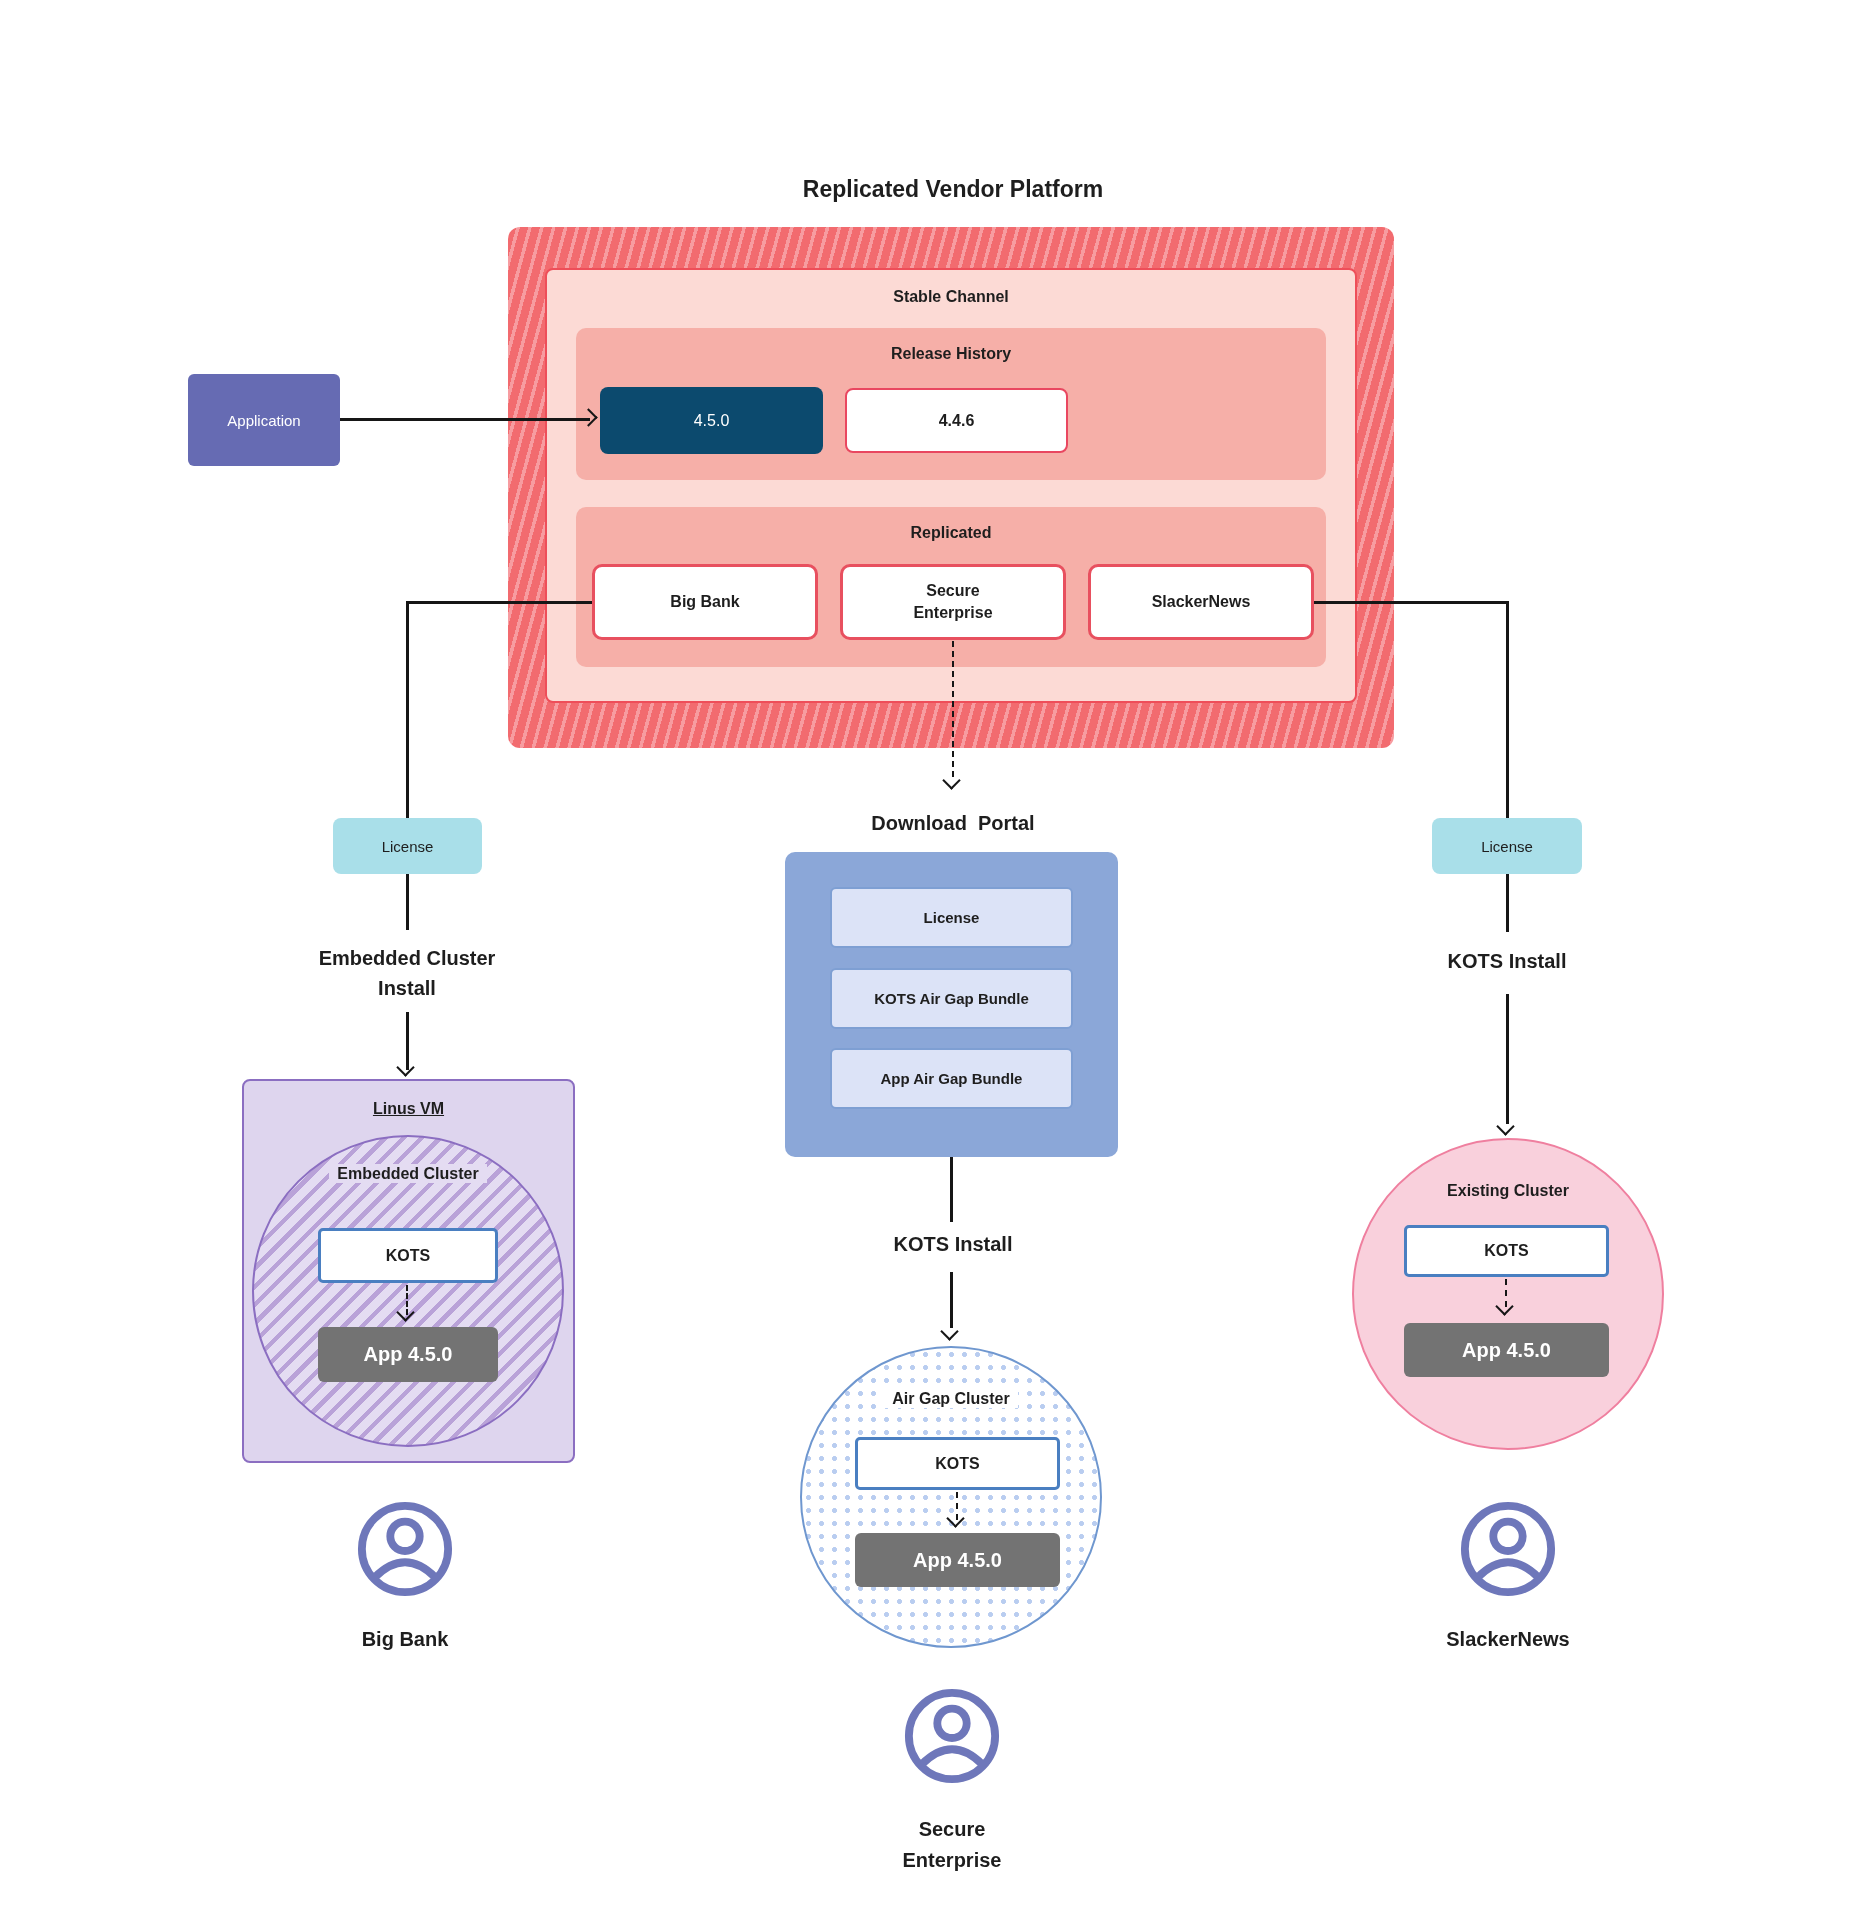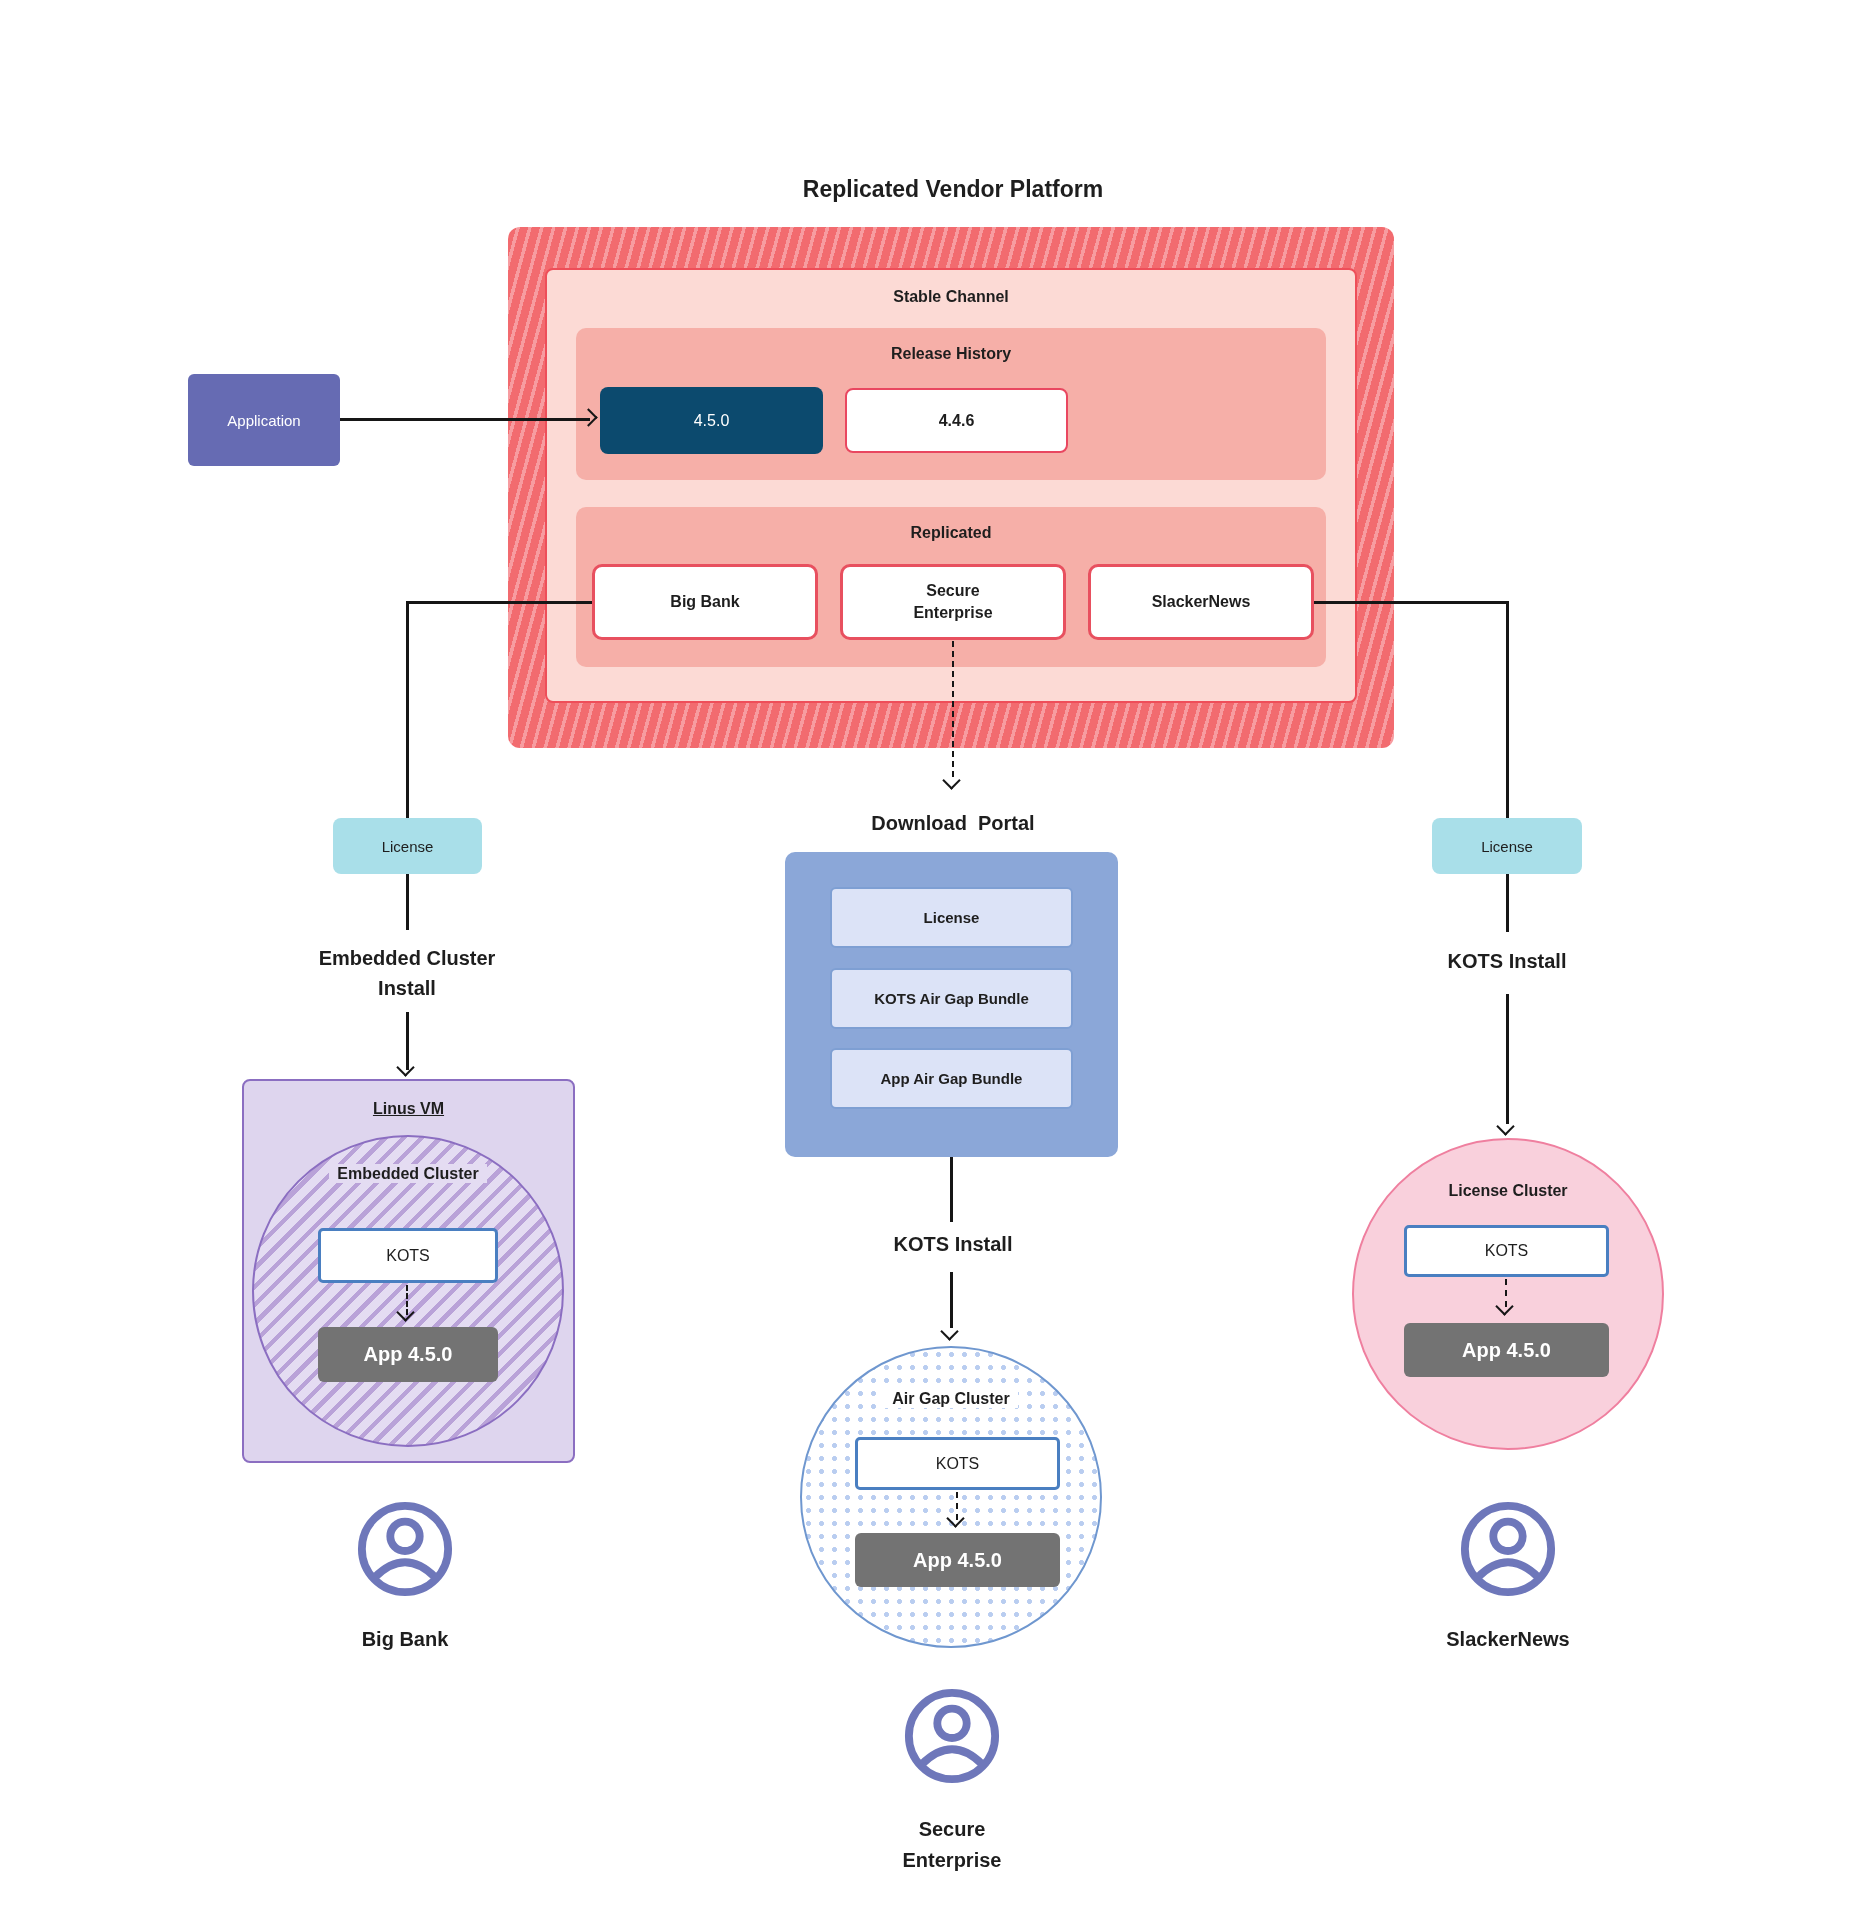--- a/index.html
+++ b/index.html
@@ -24,21 +24,21 @@
   .rel-old{background:#fff;border:2px solid #E94760;border-radius:8px;font-size:16px;font-weight:600;}
   .cust{background:#fff;border:3px solid #E8505F;border-radius:10px;font-size:16px;font-weight:600;}
   .appbox{background:#666BB3;border-radius:6px;color:#fff;font-size:15px;}
   .license{background:#A9DFE9;border-radius:8px;font-size:15px;}
   .portal{background:#8BA7D8;border-radius:10px;}
   .portal-item{background:#DCE3F7;border:2px solid #7E9FD3;border-radius:6px;font-size:15px;font-weight:600;}
   .vmbox{background:#DED5EE;border:2px solid #8B6EC1;border-radius:8px;}
   .hatch-circle{border:2px solid #8B6EC1;border-radius:50%;background:repeating-linear-gradient(135deg,#B9A2D8 0px,#B9A2D8 4.5px,#E4DCF2 4.5px,#E4DCF2 13px);}
   .dot-circle{border:2px solid #6F97CF;border-radius:50%;background-color:#ffffff;background-image:radial-gradient(#B9CDF0 2.2px,rgba(255,255,255,0) 2.7px);background-size:13px 13px;}
   .pink-circle{background:#F9D0DC;border:2px solid #EF7F9F;border-radius:50%;}
-  .kots{background:#fff;border:3px solid #4A7FC1;border-radius:5px;font-size:16px;font-weight:400;}
+  .kots{background:#fff;border:3px solid #4A7FC1;border-radius:5px;font-size:16px;font-weight:700;}
   .bluapp{background:#737373;border-radius:6px;color:#fff;font-size:20px;font-weight:600;}
   .mask-lav span{background:#E4DCF2;padding:1px 8px;}
   .mask-white span{background:#ffffff;padding:1px 8px;}
   .person{stroke:#6E77BA;fill:none;}
 </style>
 </head>
 <body>
 
 <div id="canvas">
 
@@ -119,21 +119,21 @@
 
   <div class="abs hline" style="left:1314px;top:601px;width:193px;"></div>
   <div class="abs vline" style="left:1506px;top:601px;height:217px;"></div>
   <div class="abs ctr license" style="left:1432px;top:818px;width:150px;height:56px;">License</div>
   <div class="abs vline" style="left:1506px;top:874px;height:58px;"></div>
   <div class="abs lbl" style="left:1357px;top:950px;width:300px;font-size:20px;">KOTS Install</div>
   <div class="abs vline" style="left:1506px;top:994px;height:130px;"></div>
   <div class="abs chev chev-down" style="left:1499px;top:1120px;"></div>
 
   <div class="abs pink-circle" style="left:1352px;top:1138px;width:312px;height:312px;"></div>
-  <div class="abs lbl" style="left:1352px;top:1182px;width:312px;font-size:16px;">License Cluster</div>
+  <div class="abs lbl" style="left:1352px;top:1182px;width:312px;font-size:16px;">Existing Cluster</div>
   <div class="abs ctr kots" style="left:1404px;top:1225px;width:205px;height:52px;">KOTS</div>
   <div class="abs vdash" style="left:1505px;top:1279px;height:28px;"></div>
   <div class="abs chev chev-down" style="left:1498px;top:1300px;"></div>
   <div class="abs ctr bluapp" style="left:1404px;top:1323px;width:205px;height:54px;">App 4.5.0</div>
 
   <svg class="abs person" style="left:1459px;top:1500px;" width="98" height="98" viewBox="0 0 100 100">
     <circle cx="50" cy="50" r="44" stroke-width="8"></circle>
     <circle cx="50" cy="37" r="15" stroke-width="8"></circle>
     <path d="M19 79 Q50 48 81 79" stroke-width="8"></path>
   </svg>

